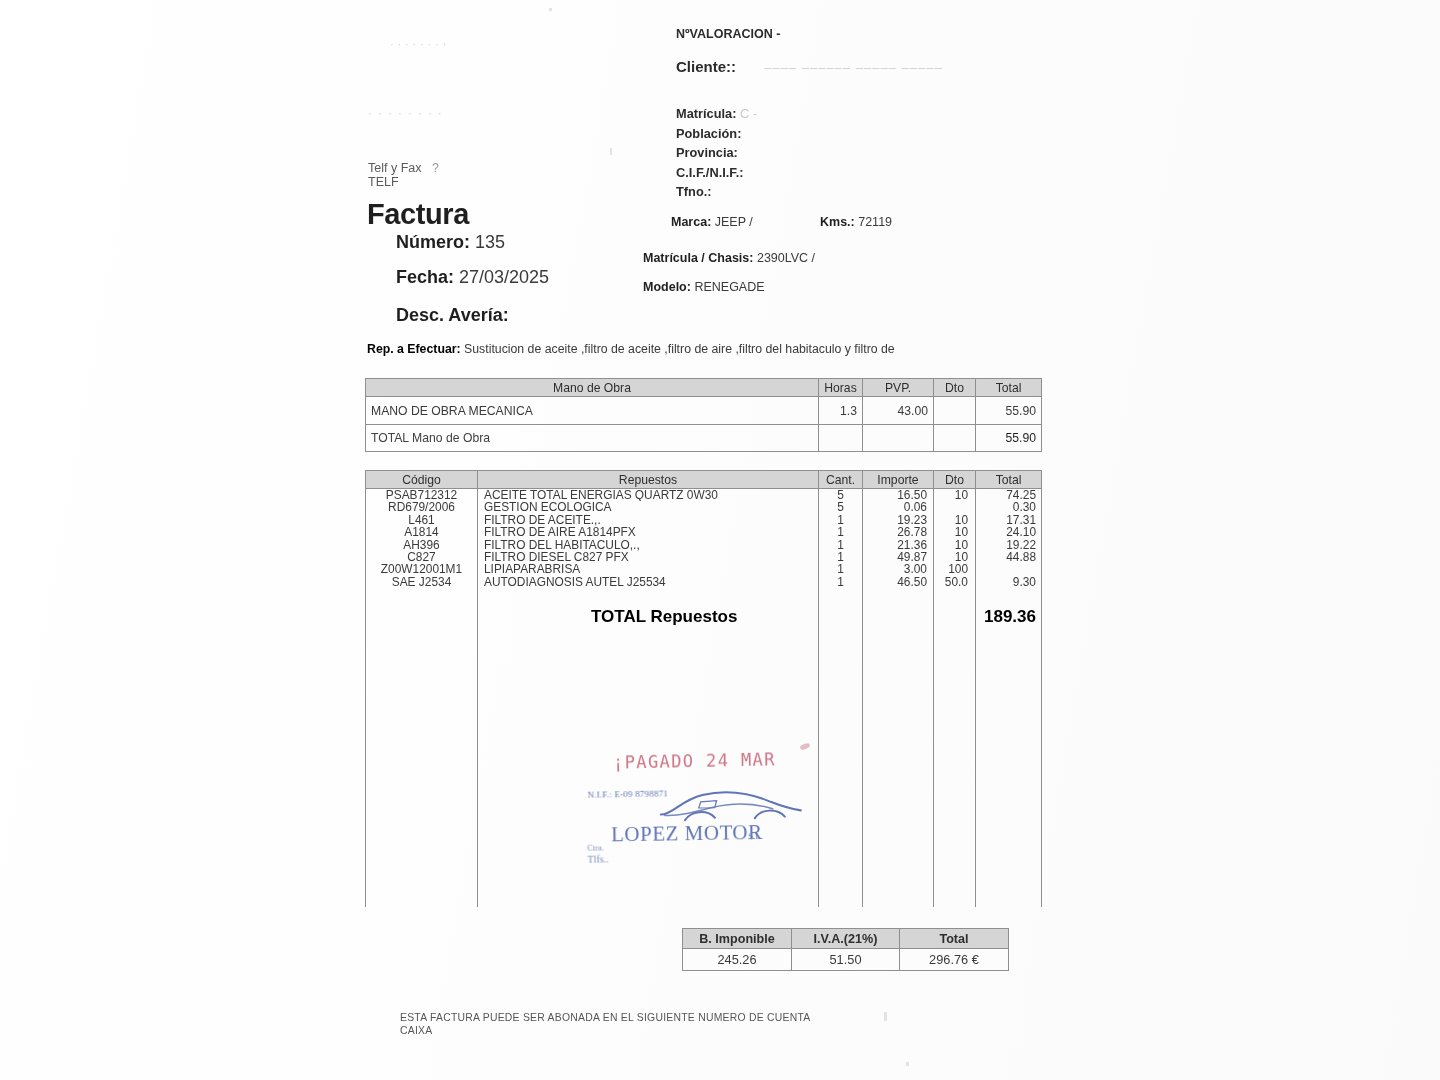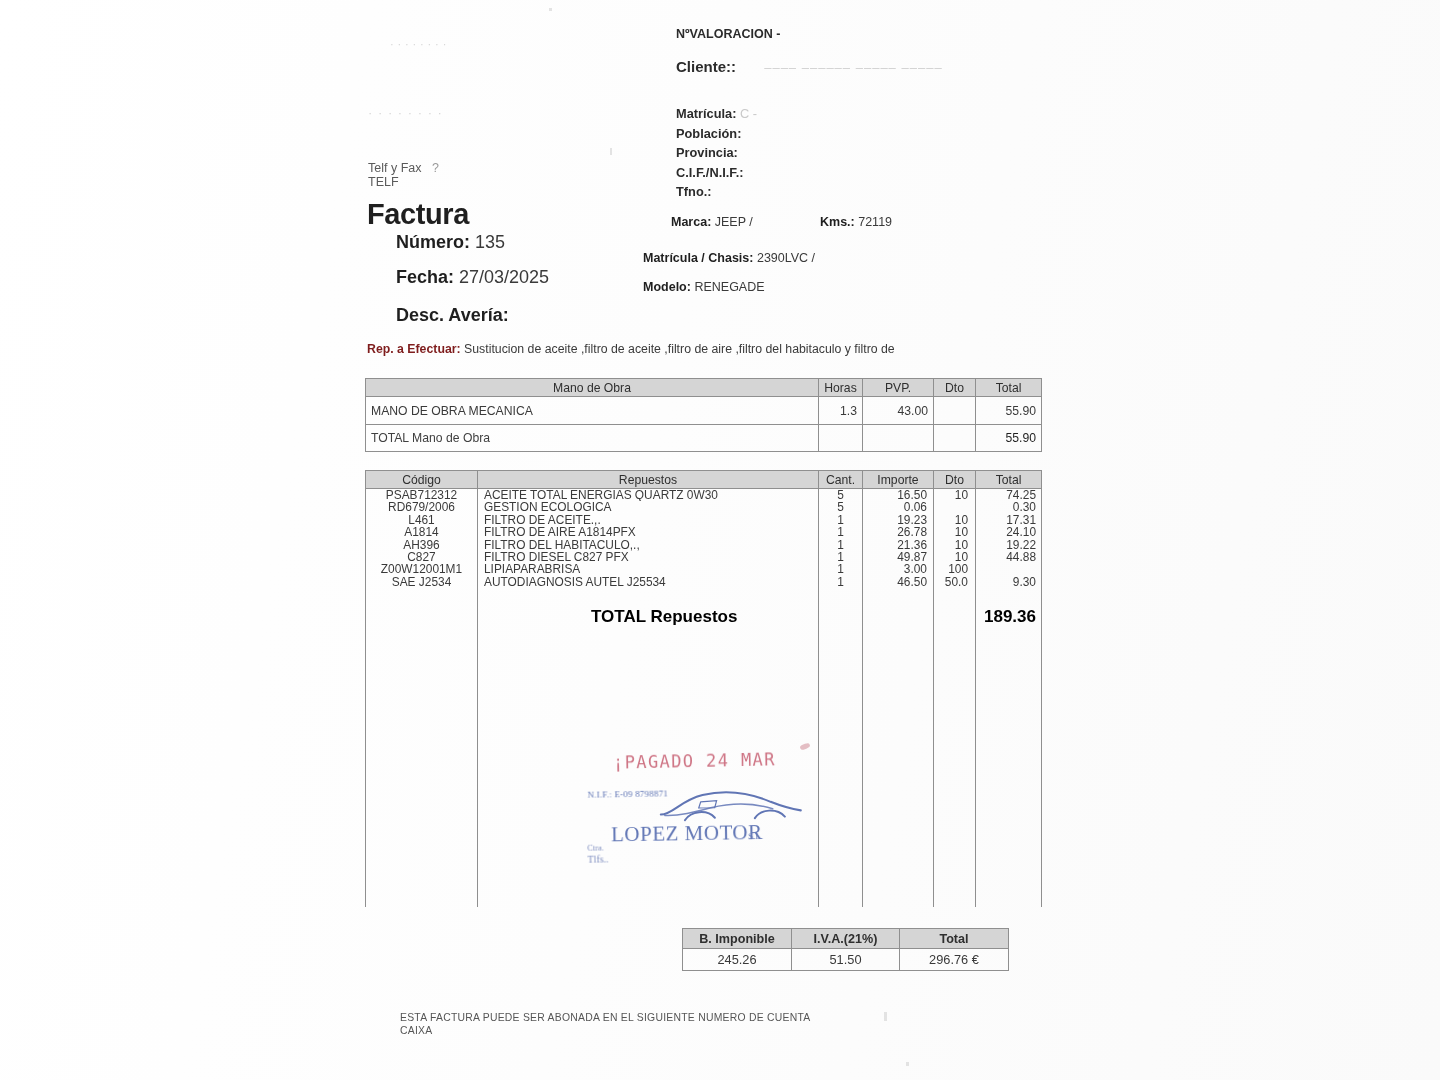--- a/index.html
+++ b/index.html
@@ -144,21 +144,21 @@
   
   .rep-block {
     position: absolute;
     left: 367px;
     top: 341px;
     width: 600px;
     font-size: 12.3px;
     line-height: 16px;
     color: #3a3a3a;
   }
-  .rep-block b { color: #7f1d1d; }
+  .rep-block b { color: #000000; }
   .rep-l2 { display: block; padding-left: 108px; }
 
   
   .tbl {
     position: absolute;
     border-collapse: collapse;
     table-layout: fixed;
     font-size: 12.2px;
     color: #3a3a3a;
   }

